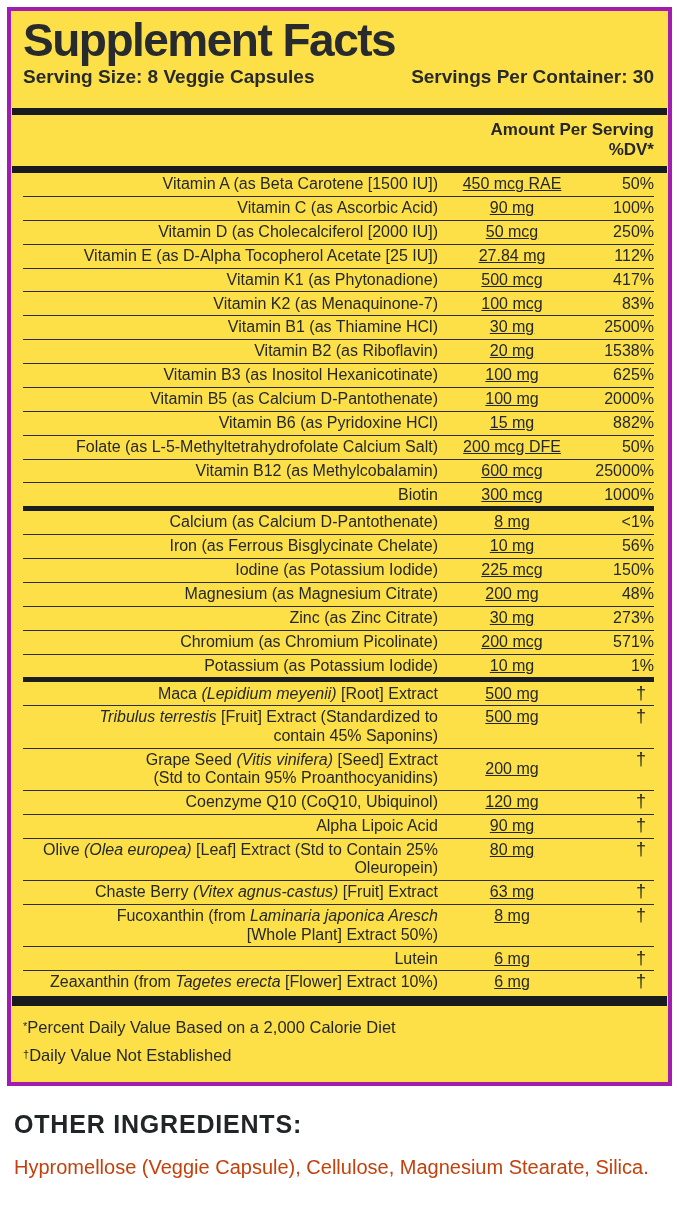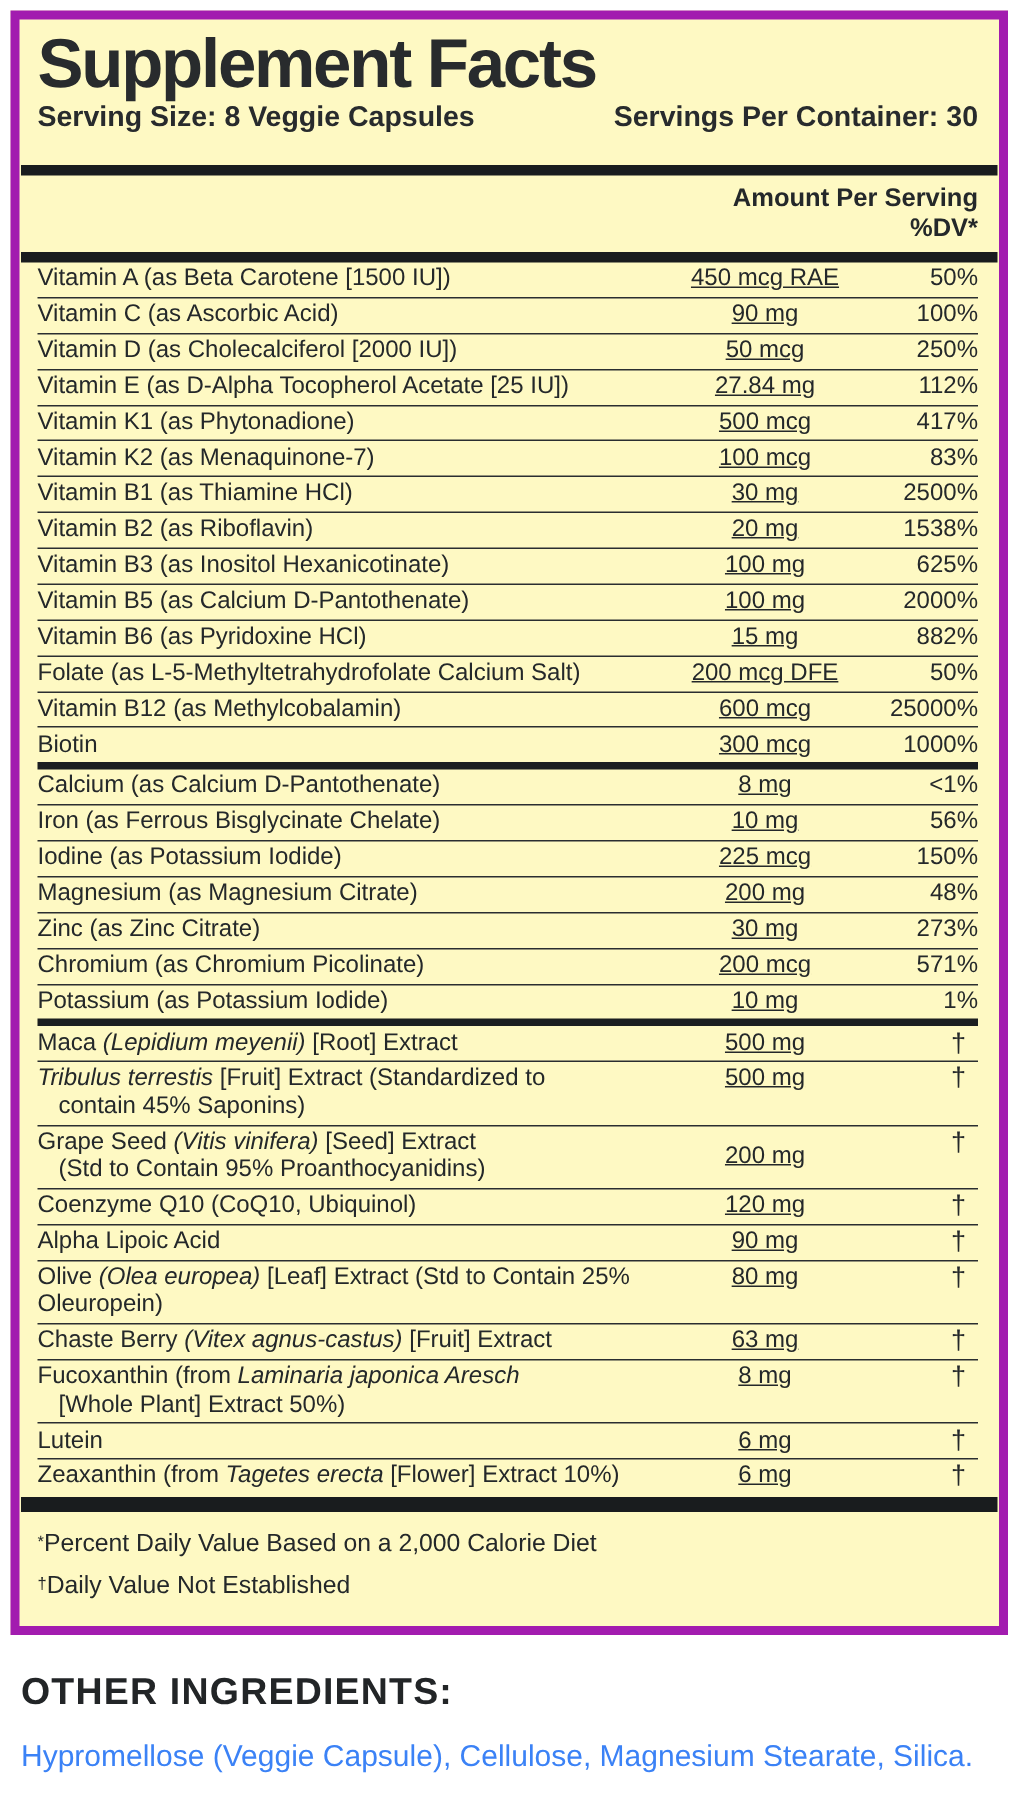--- a/index.html
+++ b/index.html
@@ -8,22 +8,22 @@
     width: 679px; height: 1211px;
     font-family: "Liberation Sans", "DejaVu Sans", sans-serif;
     color: #24282a;
     overflow: hidden;
   }
   .wrap { width: 679px; }
 
   
   .panel {
     margin: 7px 7px 0 7px;
-    border: 6px solid #a21caf;
-    background: #fef9c3;
+    border: 4px solid #a21caf;
+    background: #fde047;
     padding: 0 0 10px 0;
   }
   .panel-title {
     font-size: 46px;
     font-weight: bold;
     letter-spacing: -1.5px;
     line-height: 1.0;
     color: #282b2d;
     padding: 6px 12px 0 12px;
   }
@@ -57,21 +57,21 @@
   .row {
     display: flex;
     align-items: flex-start;
     border-top: 1.5px solid #2a2e30;
     padding: 2.2px 0 2.2px 0;
     font-size: 16px;
     line-height: 18.5px;
   }
   .row.first { border-top: none; }
   .row.section { border-top: 5.5px solid #1b1e20; }
-  .name { flex: 1; padding-right: 8px; }
+  .name { flex: 1; padding-right: 8px; text-align: right; }
   .name .line { display: block; }
   .name .line.cont { padding-left: 14px; }
   .it { font-style: italic; }
   .amount { width: 132px; text-align: center; white-space: nowrap; text-decoration: underline; }
   .amount.mid { align-self: center; }
   .dv { width: 76px; text-align: right; white-space: nowrap; }
   .dv.dag { padding-right: 8px; font-size: 18px; line-height: 17px; }
 
   .footnotes { padding: 4px 12px 0 12px; font-size: 16.5px; }
   .footnotes p { margin: 0 0 6px 0; line-height: 22px; }
@@ -82,21 +82,21 @@
   .below h2 {
     font-size: 25px;
     font-weight: bold;
     letter-spacing: 0.8px;
     color: #222527;
     margin-bottom: 12px;
   }
   .below p {
     font-size: 20px;
     line-height: 33px;
-    color: #3b82f6;
+    color: #c2410c;
     margin-bottom: 26px;
     max-width: 660px;
   }
 </style>
 </head>
 <body>
 
 <div class="wrap">
 
   <section class="panel">

